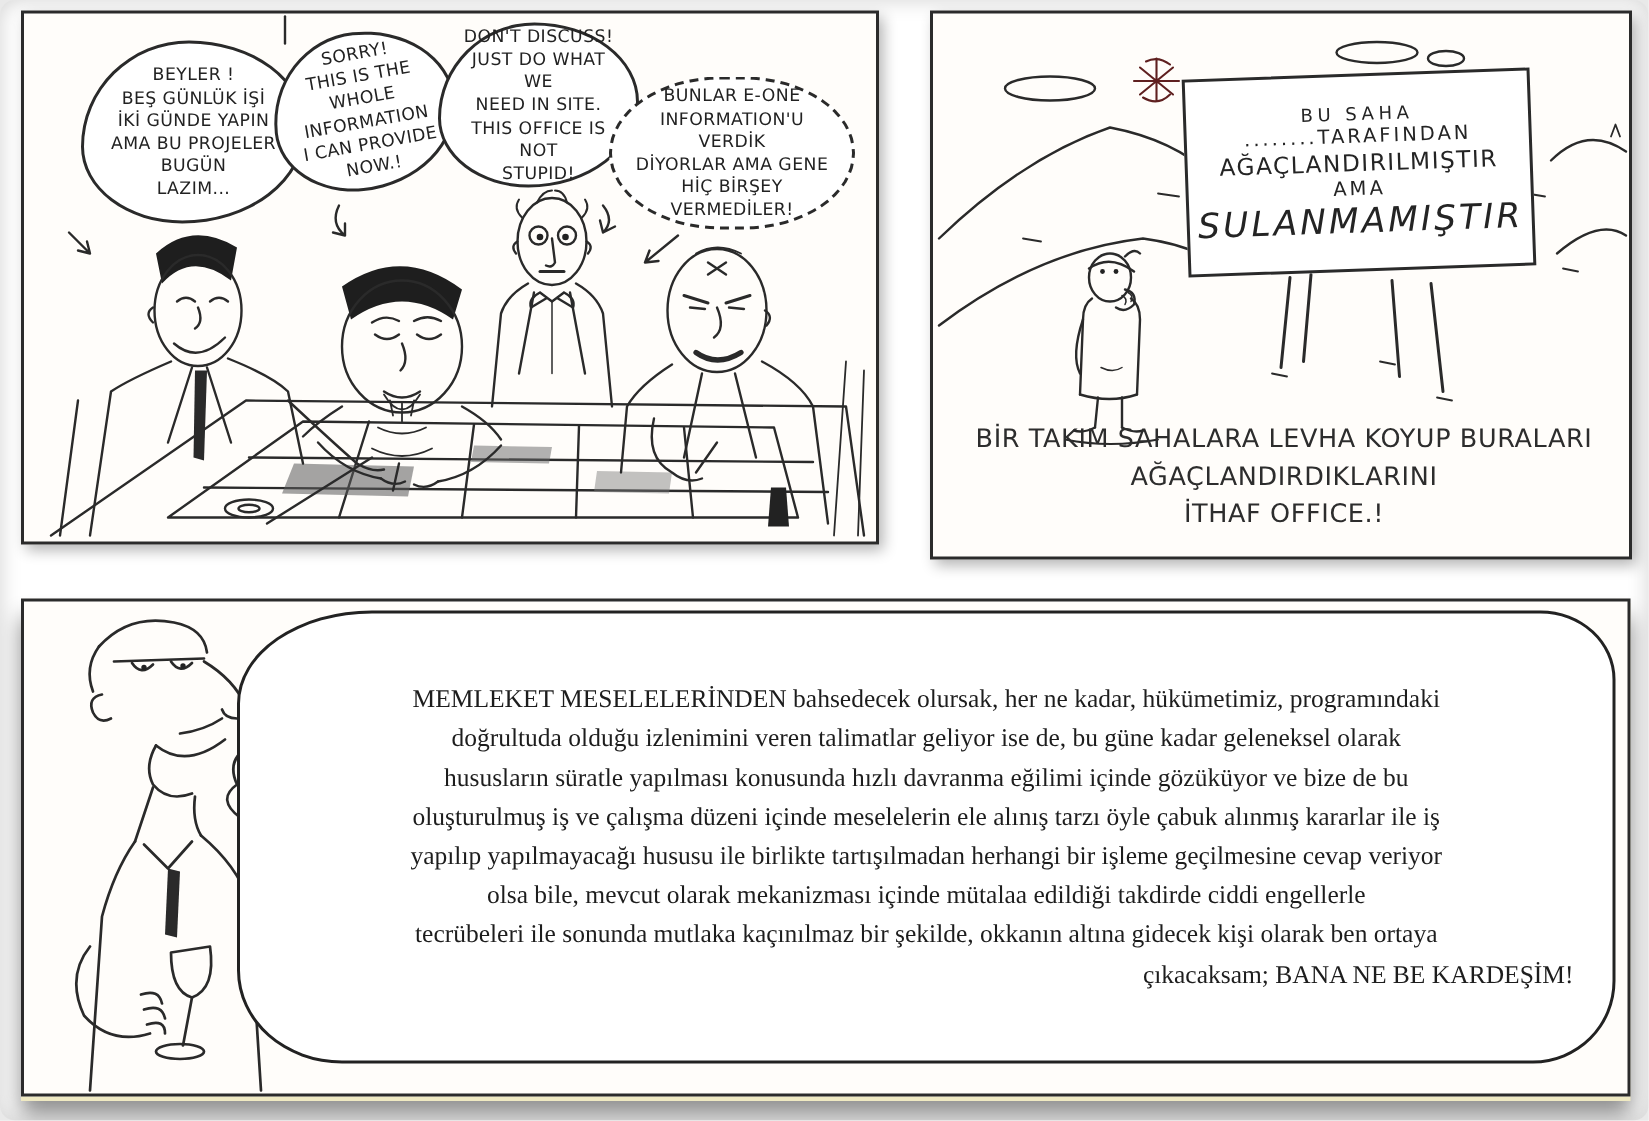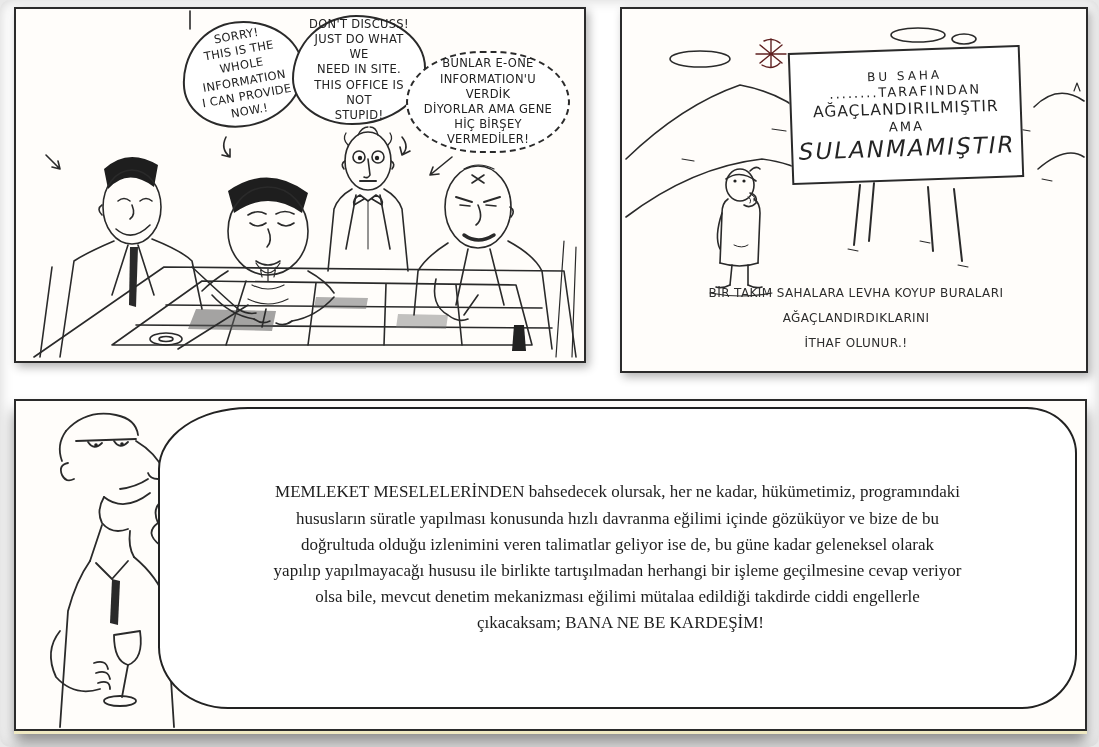--- a/index.html
+++ b/index.html
@@ -41,35 +41,35 @@
     gap:1px;box-sizing:border-box;color:#242424;
   }
   .sgn1{font-size:12px;letter-spacing:3px;}
   .sgn2{font-size:13px;letter-spacing:2px;}
   .sgn3{font-size:15.5px;letter-spacing:1px;}
   .sgn4{font-size:13px;letter-spacing:2px;}
   .sgn5{font-size:23px;letter-spacing:2px;font-style:italic;}
   
   #sign-caption{
     position:absolute;left:12px;right:8px;top:272px;text-align:center;
-    font-size:12px;letter-spacing:.4px;line-height:25px;color:#2d2d2d;
+    font-size:17px;letter-spacing:.4px;line-height:25px;color:#2d2d2d;
   }
   
   #mono-bubble{
     position:absolute;left:142px;top:6px;right:8px;bottom:20px;background:#fff;
     border:2.2px solid #222;
     border-radius:90px 50px 55px 70px / 62px 46px 55px 62px;
     display:flex;flex-direction:column;justify-content:center;
     padding:4px 26px;box-sizing:border-box;overflow:hidden;
   }
   .m-line{
     white-space:nowrap;text-align:center;
     font-family:"Liberation Serif",serif;font-size:17px;line-height:26.2px;color:#1d1d1d;
   }
-  .m-last{text-align:center;margin-left:6px;}
+  .m-last{text-align:right;margin-left:6px;}
 </style>
 </head>
 <body>
 
 <div class="page">
 
   <div class="panel" id="panel-meeting">
     <svg class="draw" viewBox="0 0 568 352" preserveAspectRatio="none">
       <g stroke="#2a2a2a" stroke-width="1.6" fill="none" stroke-linecap="round" stroke-linejoin="round">
 
@@ -149,20 +149,28 @@
         </g>
 
         <g>
           <path d="M30,146 L44,160 M44,160 l-8,-2 M44,160 l-2,-8"></path>
           <path d="M210,128 q-6,12 4,20 M214,148 l-8,-2 M214,148 l0,-8"></path>
           <path d="M386,128 q8,10 0,18 M386,146 l-2,-8 M386,146 l8,-4"></path>
           <path d="M436,148 L414,166 M414,166 l9,-1 M414,166 l3,-8"></path>
         </g>
       </g>
     </svg>
+    <div class="bubble" id="bubble-1">
+      <span class="bt">BEYLER !
+BEŞ GÜNLÜK İŞİ
+İKİ GÜNDE YAPIN
+AMA BU PROJELER
+BUGÜN
+LAZIM...</span>
+    </div>
     <div class="bubble" id="bubble-2">
       <span class="bt">SORRY!
 THIS IS THE WHOLE
 INFORMATION
 I CAN PROVIDE
 NOW.!</span>
     </div>
     <div class="bubble" id="bubble-3">
       <span class="bt">DON'T DISCUSS!
 JUST DO WHAT WE
@@ -223,21 +231,21 @@
     </svg>
     <div id="signboard">
       <div class="sgn1">BU SAHA</div>
       <div class="sgn2">........TARAFINDAN</div>
       <div class="sgn3">AĞAÇLANDIRILMIŞTIR</div>
       <div class="sgn4">AMA</div>
       <div class="sgn5">SULANMAMIŞTIR</div>
     </div>
     <div id="sign-caption">
       <div>BİR TAKIM SAHALARA LEVHA KOYUP BURALARI AĞAÇLANDIRDIKLARINI</div>
-      <div>İTHAF OLUNUR.!</div>
+      <div>İTHAF OFFICE.!</div>
     </div>
   </div>
 
   <div class="panel" id="panel-monologue">
     <svg class="draw" viewBox="0 0 1069 328" preserveAspectRatio="none">
       <g stroke="#2a2a2a" stroke-width="1.8" fill="none" stroke-linecap="round" stroke-linejoin="round">
         <g>
 
           <path d="M50,30 Q70,8 100,14 Q120,18 122,34"></path>
           <path d="M50,30 Q40,44 46,60"></path>
@@ -263,21 +271,23 @@
           <path d="M98,234 L124,230 Q128,258 112,264 Q98,260 98,234 Z"></path>
           <path d="M112,264 L106,296"></path>
           <ellipse cx="104" cy="300" rx="16" ry="5"></ellipse>
 
           <path d="M152,96 q-18,8 -10,26 q-14,10 2,22"></path>
         </g>
       </g>
     </svg>
     <div id="mono-bubble">
       <div class="m-line">MEMLEKET MESELELERİNDEN bahsedecek olursak, her ne kadar, hükümetimiz, programındaki</div>
+      <div class="m-line">doğrultuda olduğu izlenimini veren talimatlar geliyor ise de, bu güne kadar geleneksel olarak</div>
       <div class="m-line">hususların süratle yapılması konusunda hızlı davranma eğilimi içinde gözüküyor ve bize de bu</div>
-      <div class="m-line">doğrultuda olduğu izlenimini veren talimatlar geliyor ise de, bu güne kadar geleneksel olarak</div>
+      <div class="m-line">oluşturulmuş iş ve çalışma düzeni içinde meselelerin ele alınış tarzı öyle çabuk alınmış kararlar ile iş</div>
       <div class="m-line">yapılıp yapılmayacağı hususu ile birlikte tartışılmadan herhangi bir işleme geçilmesine cevap veriyor</div>
-      <div class="m-line">olsa bile, mevcut denetim mekanizması eğilimi mütalaa edildiği takdirde ciddi engellerle</div>
+      <div class="m-line">olsa bile, mevcut olarak mekanizması içinde mütalaa edildiği takdirde ciddi engellerle</div>
+      <div class="m-line">tecrübeleri ile sonunda mutlaka kaçınılmaz bir şekilde, okkanın altına gidecek kişi olarak ben ortaya</div>
       <div class="m-line m-last">çıkacaksam; BANA NE BE KARDEŞİM!</div>
     </div>
   </div>
 
 </div>
 
 </body></html>

